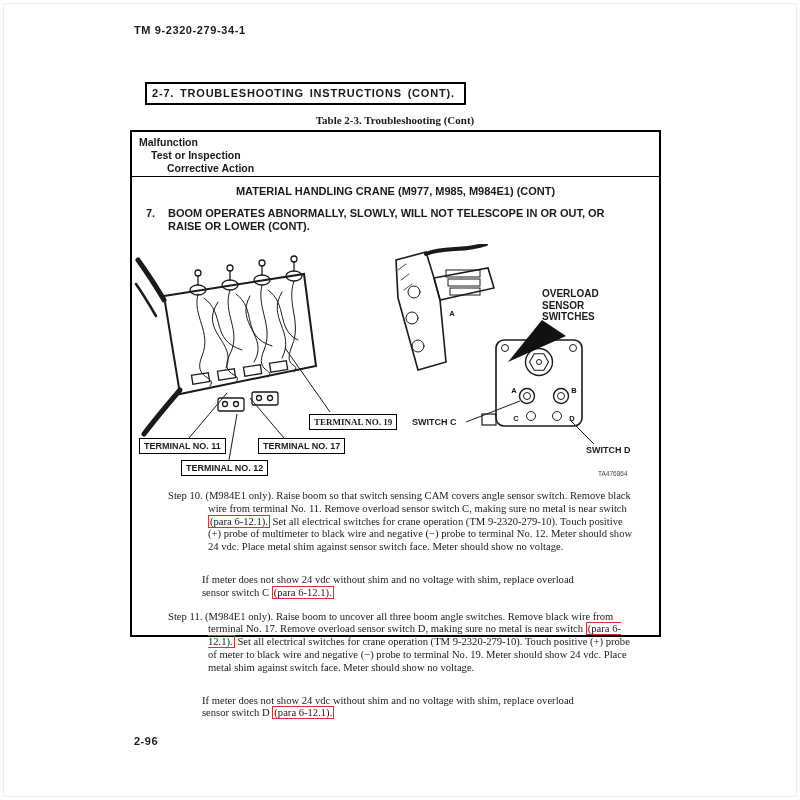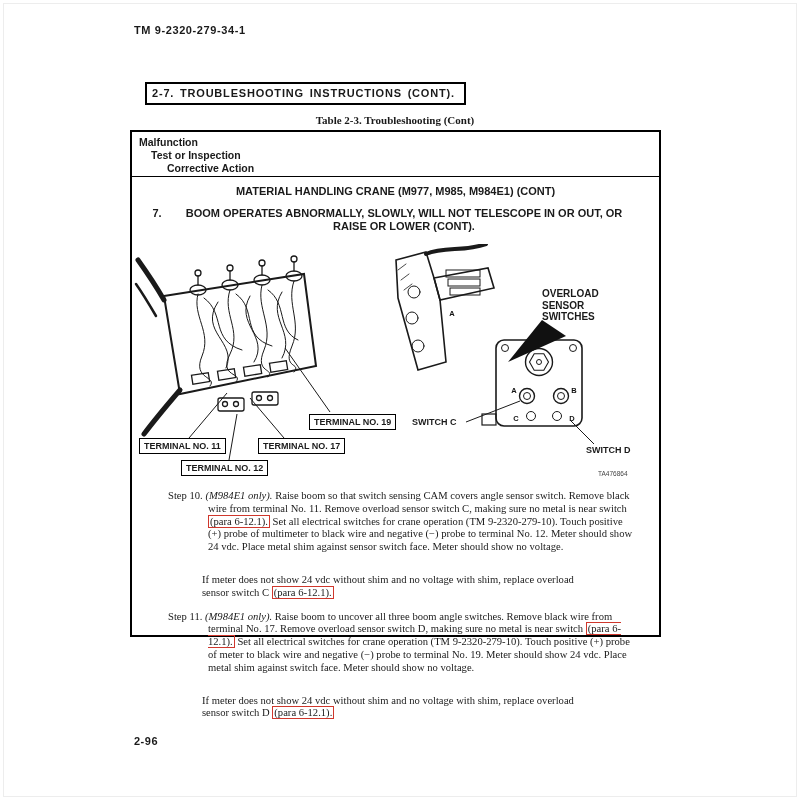--- a/index.html
+++ b/index.html
@@ -1,19 +1,19 @@
 <!DOCTYPE html>
 <html style="--ink: #1a1a1a; --page_bg: #ffffff; --link_box: #cf372c;"><head>
 <meta charset="utf-8">
 <style>
   html,body{margin:0;padding:0;background:#fff;}
   .page{position:relative;width:800px;height:800px;background:var(--page_bg,#fff);color:var(--ink,#1a1a1a);
         font-family:"Liberation Serif",serif;overflow:hidden;}
   .scan-edge{position:absolute;inset:3px;border:1px solid #ededed;pointer-events:none;}
-  .sans{font-family:"Liberation Sans","DejaVu Sans",sans-serif;text-align:center;}
+  .sans{font-family:"Liberation Sans","DejaVu Sans",sans-serif;}
 
   .tm-number{position:absolute;left:134px;top:24px;font-weight:bold;font-size:11px;letter-spacing:.6px;}
   .running-title{position:absolute;left:130px;top:63px;width:525px;text-align:center;font-weight:bold;
                  font-size:10.5px;letter-spacing:.2px;word-spacing:3px;}
   .section-box{position:absolute;left:145px;top:82px;border:2px solid #000;padding:3px 9px 4px 5px;
                font-weight:bold;font-size:11px;letter-spacing:.8px;word-spacing:2px;background:#fff;}
   .table-caption{position:absolute;left:130px;top:114px;width:530px;text-align:center;font-weight:bold;
                  font-size:11px;}
 
   .main-box{position:absolute;left:130px;top:130px;width:531px;height:507px;border:2px solid #000;box-sizing:border-box;}
@@ -32,21 +32,21 @@
              white-space:nowrap;background:#fff;line-height:12px;}
   .fig-label.boxed{border:1.2px solid #000;padding:1px 4px;}
   .overload-label{position:absolute;left:388px;top:44px;font-family:"Liberation Sans",sans-serif;
                   font-weight:bold;font-size:10px;line-height:11.5px;margin-left:20px;}
   .fig-credit{position:absolute;left:464px;top:226px;font-family:"Liberation Sans",sans-serif;font-size:6.5px;color:#444;}
   .svg-pin text{font-family:"Liberation Sans",sans-serif;font-size:7.5px;font-weight:bold;fill:#111;text-anchor:middle;}
 
   .steps{position:absolute;left:36px;top:358px;width:466px;font-size:10.6px;line-height:12.8px;}
   .step{margin-bottom:11px;}
   .step-body{padding-left:40px;text-indent:-40px;}
-  .model-note{font-style:italic;}
+  .model-note{}
   .para-link{border:1.5px solid var(--link_box,#cf372c);padding:0 1px;}
   .step-note{margin-top:20px;margin-left:34px;padding-right:36px;}
 
   .footer-page{position:absolute;left:134px;top:735px;font-weight:bold;font-size:11px;letter-spacing:.5px;}
 </style>
 </head>
 <body>
 
 <div class="page">
   <div class="scan-edge"></div>
@@ -167,21 +167,21 @@
           <text x="382" y="177">C</text>
           <text x="438" y="177">D</text>
         </g>
       </svg>
 
       <div class="overload-label">
         <div>OVERLOAD</div>
         <div>SENSOR</div>
         <div>SWITCHES</div>
       </div>
-      <div class="fig-label boxed" style="left:175px;top:170px;">TERMINAL NO. 19</div>
+      <div class="fig-label boxed" style="left:175px;top:170px;font-family:Liberation Serif, serif;">TERMINAL NO. 19</div>
       <div class="fig-label" style="left:278px;top:172px;">SWITCH C</div>
       <div class="fig-label boxed" style="left:5px;top:194px;">TERMINAL NO. 11</div>
       <div class="fig-label boxed" style="left:124px;top:194px;">TERMINAL NO. 17</div>
       <div class="fig-label boxed" style="left:47px;top:216px;">TERMINAL NO. 12</div>
       <div class="fig-label" style="left:452px;top:200px;">SWITCH D</div>
       <div class="fig-credit">TA476864</div>
     </div>
 
     <div class="steps">
       <div class="step">

